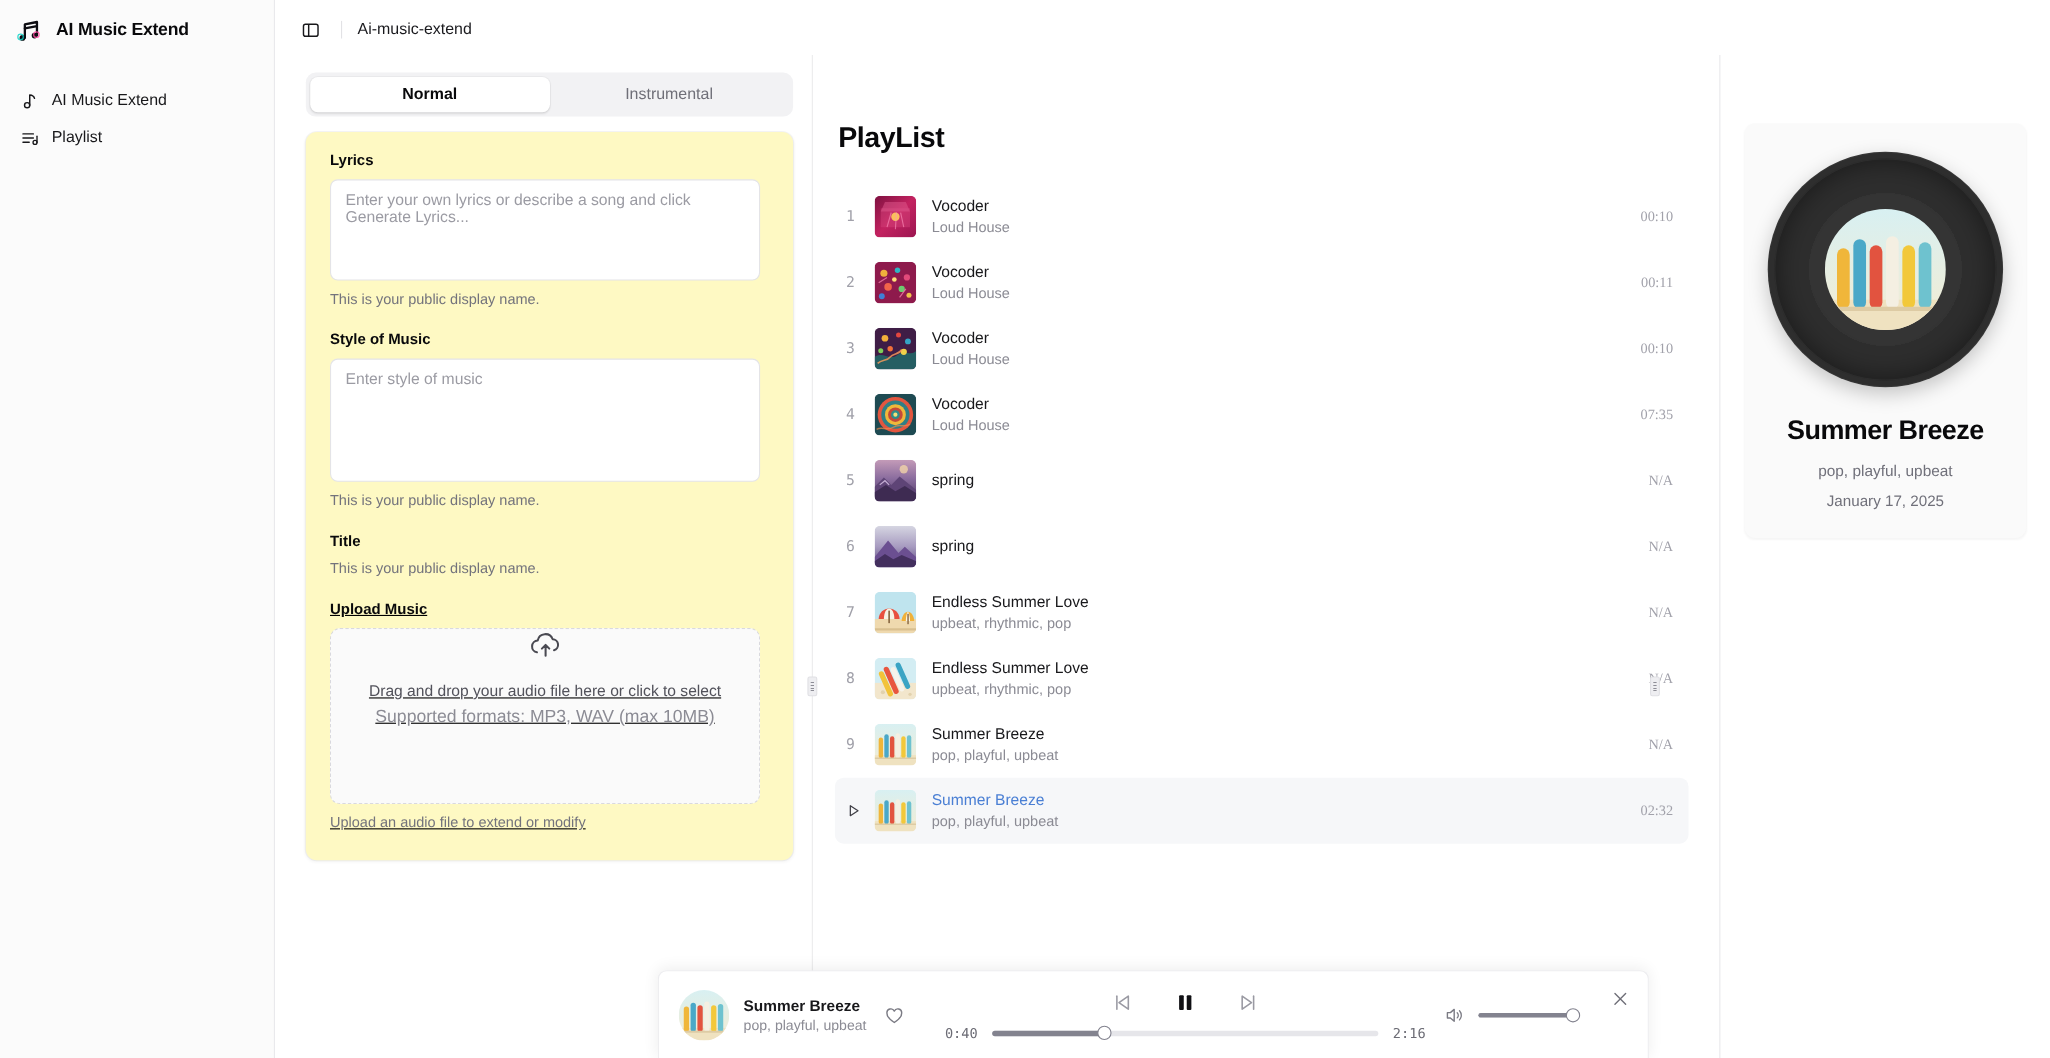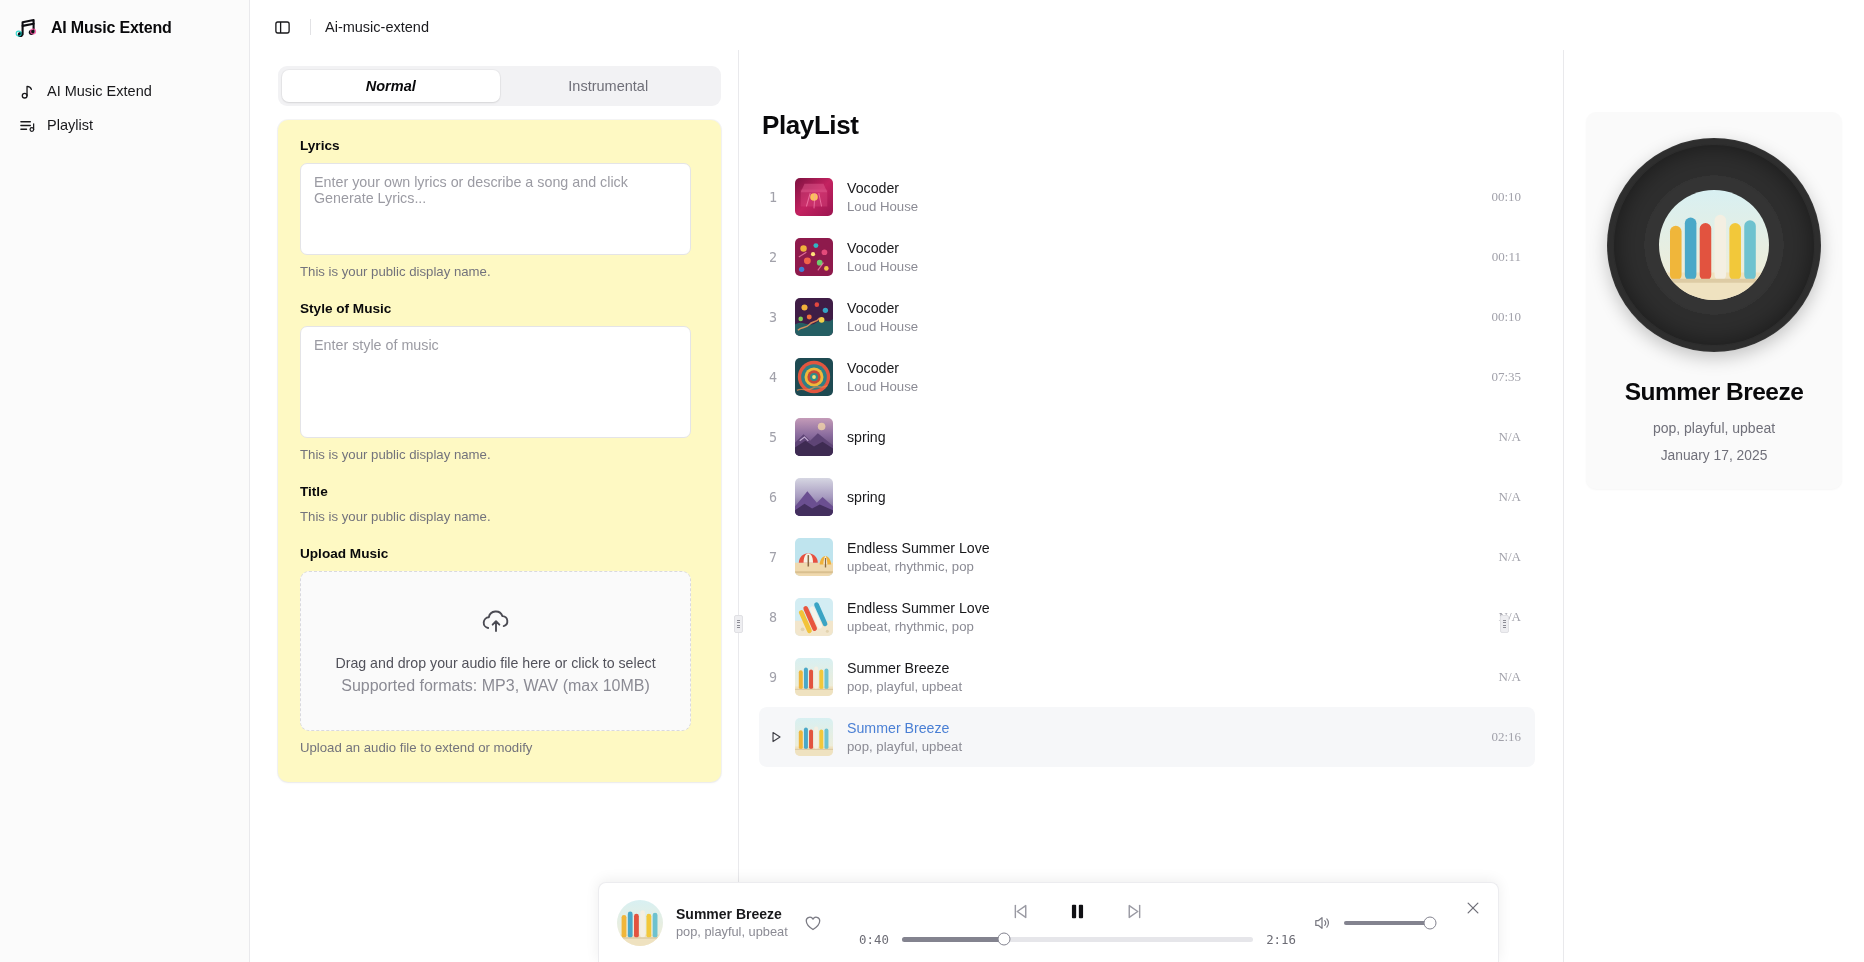--- a/index.html
+++ b/index.html
@@ -62,45 +62,44 @@
     display: flex; background: #f2f2f4; border-radius: 9px;
     padding: 4px; height: 40px; width: 443px; margin: 0 auto 0 0;
   }
   .tab {
     flex: 1; display: flex; align-items: center; justify-content: center;
     font-size: 14.5px; border-radius: 7px; cursor: pointer; color: #6f6f78;
   }
   .tab.active {
     background: #ffffff; color: #09090b; font-weight: 600;
     box-shadow: 0 1px 2px rgba(0,0,0,.09), 0 0 0 1px rgba(0,0,0,.03);
-    font-style: italic;
   }
   .form-card {
     margin-top: 14px; border-radius: 10px; background: #fef9c3;
     box-shadow: 0 1px 3px rgba(0,0,0,.05), 0 0 0 1px rgba(0,0,0,.04);
     padding: 18px 20px 20px 22px; width: 443px;
   }
   .field { margin-bottom: 22px; }
-  .field:last-child { margin-bottom: 7px; }
+  .field:last-child { margin-bottom: 7px; text-decoration: underline; }
   .field-label { font-size: 13.6px; font-weight: 700; color: #09090b; margin-bottom: 10px; display: block; }
   .ta, .inp {
     width: 391px; border: 1px solid #e4e4e7; border-radius: 7px;
     background: #fff; font-family: "Liberation Sans", sans-serif;
     font-size: 14.3px; color: #18181b; padding: 10px 13px;
     outline: none; resize: none; display: block;
   }
   .ta::placeholder, .inp::placeholder { color: #9b9ba3; }
   .ta.lyrics { height: 92px; }
   .ta.style { height: 112px; }
   .inp.title { height: 38px; padding: 8px 13px; }
   .field-help { font-size: 13.2px; color: #73737c; margin-top: 9px; }
   .dropzone {
     width: 391px; height: 160px; border: 1.5px dashed #d9d9de; border-radius: 9px;
     background: #fafafa; display: flex; flex-direction: column;
-    align-items: center; justify-content: center; cursor: pointer; gap: 2px;
+    align-items: center; cursor: pointer; gap: 2px;
   }
   .dz-icon { margin-bottom: 14px; }
   .dz-main { font-size: 14.2px; color: #52525b; }
   .dz-sub { font-size: 16px; color: #8b8b94; margin-top: 4px; }
 
   
   .grip {
     position: absolute; width: 9px; height: 18px; border-radius: 2px;
     background: #eeeef1; border: 1px solid #e0e0e4;
     display: flex; align-items: center; justify-content: center;
@@ -536,21 +535,21 @@
         <rect x="25.6" y="12" width="4.2" height="21" rx="2.1" fill="#f2c83a"></rect>
         <rect x="31" y="11" width="4.2" height="22" rx="2.1" fill="#6ec2cf"></rect>
       </g>
       <path d="M0 33h40" stroke="#ddcba4" stroke-width="1.4"></path>
                 </svg>
               </div>
               <div class="pl-meta">
                 <div class="pl-name">Summer Breeze</div>
                 <div class="pl-sub">pop, playful, upbeat</div>
               </div>
-              <div class="pl-dur">02:16</div>
+              <div class="pl-dur">02:32</div>
             </div>
           </div>
       </section>
 
       <div class="grip" style="right:355px; top:565px;">
           <i></i>
         </div>
 
       <aside class="col-detail">
         <div class="detail-card">

